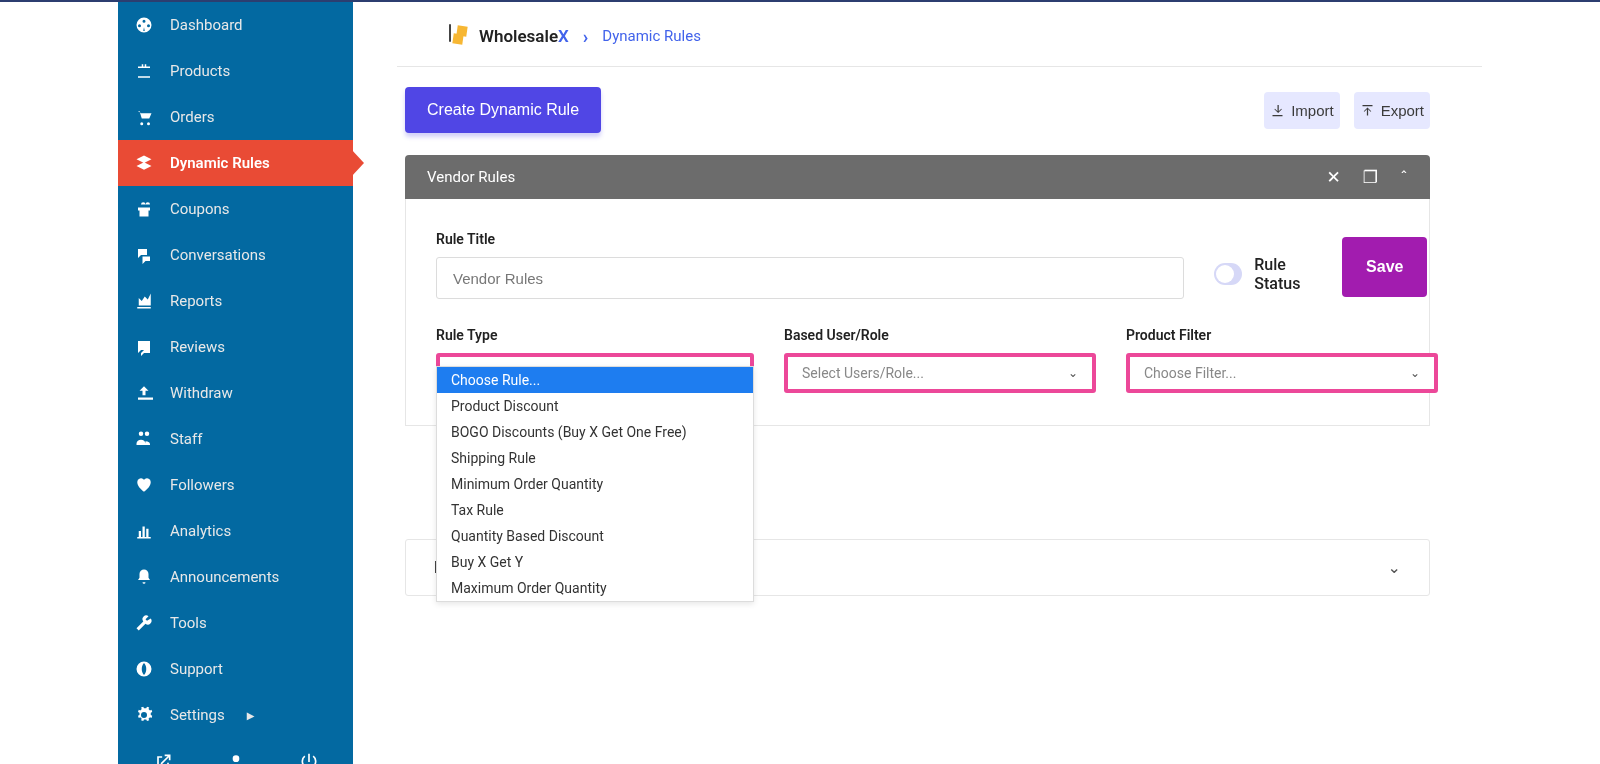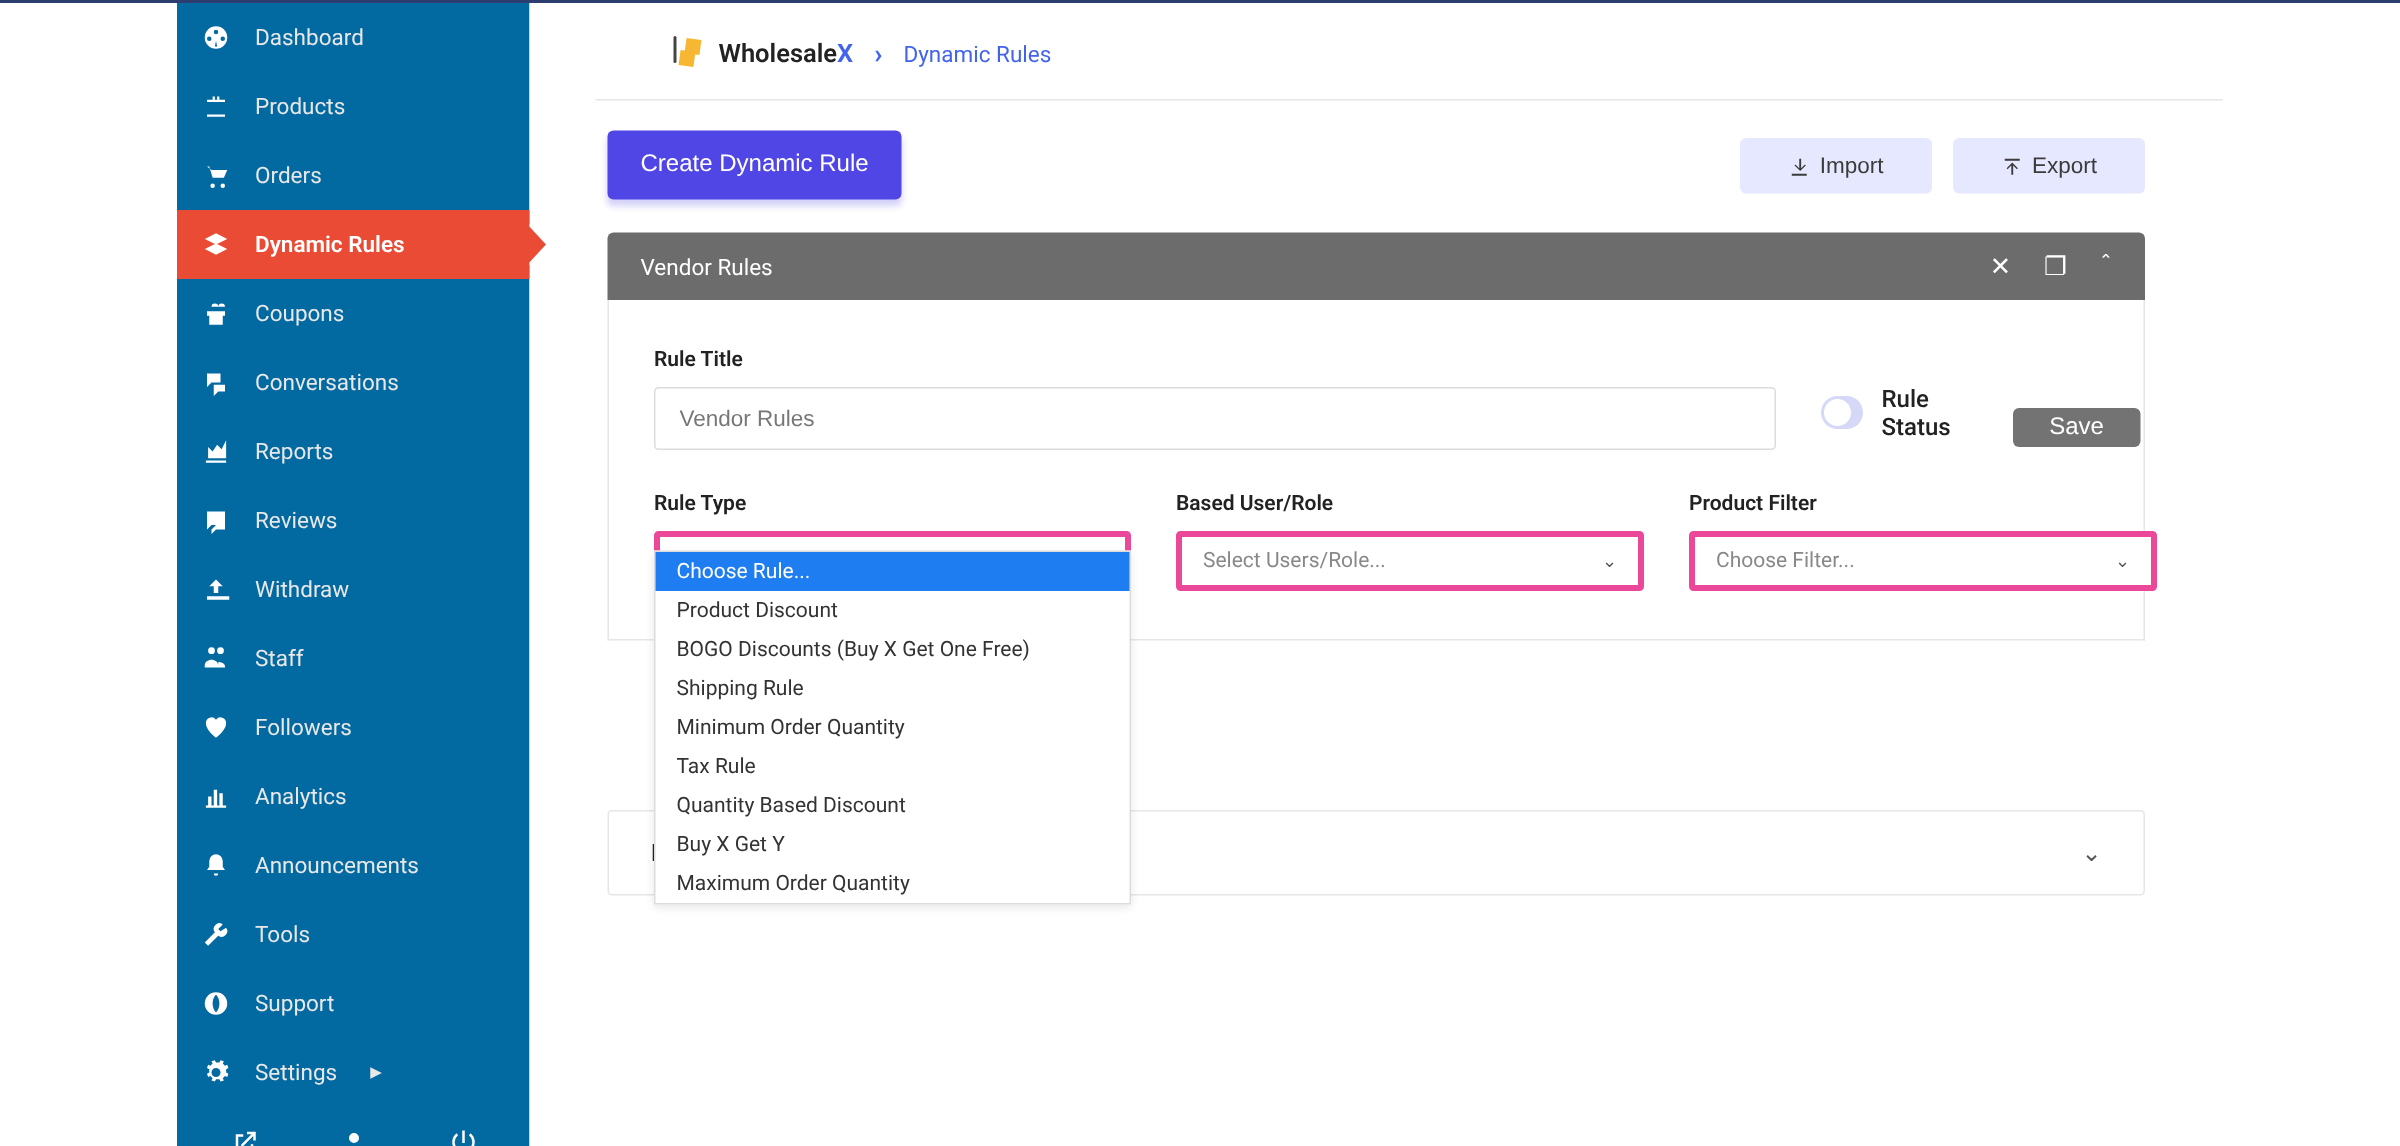--- a/index.html
+++ b/index.html
@@ -21,36 +21,36 @@
 .logo-squares::before { content: ""; position: absolute; width: 10px; height: 10px; background: #f7b733; top: 2px; left: 8px; transform: rotate(8deg); }
 .logo-squares::after { content: ""; position: absolute; width: 10px; height: 10px; background: #f7b733; top: 10px; left: 4px; transform: rotate(8deg); }
 .logo-handle { position: absolute; width: 2px; height: 18px; background: #444; left: 0; top: 0; border-radius: 2px; }
 .logo-text { font-size: 17px; font-weight: 600; color: #222; }
 .logo-text .x { color: #4263eb; }
 .breadcrumb-sep { color: #4263eb; font-size: 18px; font-weight: 700; }
 .breadcrumb-current { color: #4263eb; font-size: 15px; }
 .actions-bar { display: flex; align-items: center; padding: 20px 52px; }
 .btn-primary { background: #5046e5; color: #fff; border: none; border-radius: 4px; padding: 14px 22px; font-size: 16px; font-weight: 500; cursor: pointer; box-shadow: 0 4px 4px rgba(80,70,229,.25); }
 .spacer { flex: 1; }
-.btn-secondary { background: #e6e8ff; color: #3b3b3b; border: none; border-radius: 4px; padding: 10px 32px; font-size: 15px; cursor: pointer; margin-left: 14px; display: inline-flex; align-items: flex-end; gap: 6px; }
+.btn-secondary { background: #e6e8ff; color: #3b3b3b; border: none; border-radius: 4px; padding: 10px 6px; font-size: 15px; cursor: pointer; margin-left: 14px; display: inline-flex; align-items: center; gap: 6px; }
 .btn-secondary svg { width: 15px; height: 15px; fill: #3b3b3b; }
 .panel { margin: 2px 52px 0; }
 .panel-header { background: #6c6c6c; color: #fff; padding: 12px 22px; border-radius: 4px 4px 0 0; display: flex; align-items: center; font-size: 15px; }
 .panel-header-actions { margin-left: auto; display: flex; gap: 22px; }
 .panel-header-actions span { cursor: pointer; font-size: 17px; }
 .panel-body { background: #fff; border: 1px solid #e6e6e6; border-top: none; padding: 32px 30px; }
 .form-row1 { display: flex; align-items: flex-end; gap: 30px; }
 .field-group { display: flex; flex-direction: column; gap: 10px; justify-content: center; }
 .field-label { font-size: 14px; font-weight: 600; color: #222; }
 .rule-title-input { width: 748px; height: 42px; padding: 0 16px; border: 1px solid #dcdcdc; border-radius: 3px; font-size: 15px; color: #777; }
 .toggle-group { display: flex; align-items: center; gap: 12px; margin-bottom: 6px; }
 .toggle { width: 40px; height: 22px; background: #d6d8f7; border-radius: 11px; position: relative; cursor: pointer; }
 .toggle::after { content: ""; position: absolute; width: 18px; height: 18px; background: #fff; border-radius: 50%; top: 2px; left: 2px; }
 .toggle-label { font-size: 16px; color: #222; font-weight: 500; }
-.btn-save { background: #737373; color: #fff; border: none; border-radius: 4px; padding: 4px 24px; font-size: 16px; font-weight: 400; cursor: pointer; margin-left: auto; margin-bottom: 2px; }
+.btn-save { background: #a21caf; color: #fff; border: none; border-radius: 4px; padding: 21px 24px; font-size: 16px; font-weight: 700; cursor: pointer; margin-left: auto; margin-bottom: 2px; }
 .form-row2 { display: flex; gap: 30px; margin-top: 28px; }
 .select-wrap { position: relative; }
 .select-box { width: 318px; height: 40px; border: 4px solid #ec4899; border-radius: 3px; padding: 0 14px; font-size: 14px; color: #888; background: #fff; display: flex; align-items: center; justify-content: space-between; cursor: pointer; }
 .select-box.small { width: 312px; }
 .chev { font-size: 12px; color: #555; }
 .dropdown { position: absolute; top: 39px; left: 0; width: 318px; background: #fff; border: 1px solid #dcdcdc; box-shadow: 0 2px 6px rgba(0,0,0,.1); z-index: 10; }
 .dropdown-item { padding: 5px 14px; font-size: 14px; color: #333; cursor: pointer; }
 .dropdown-item.selected { background: #1e7df0; color: #fff; }
 .accordion { margin: 28px 52px 0; border: 1px solid #e6e6e6; border-radius: 3px; padding: 18px 28px; display: flex; align-items: center; font-size: 16px; font-weight: 500; color: #222; cursor: pointer; }
 .accordion .chev { margin-left: auto; font-size: 16px; }

